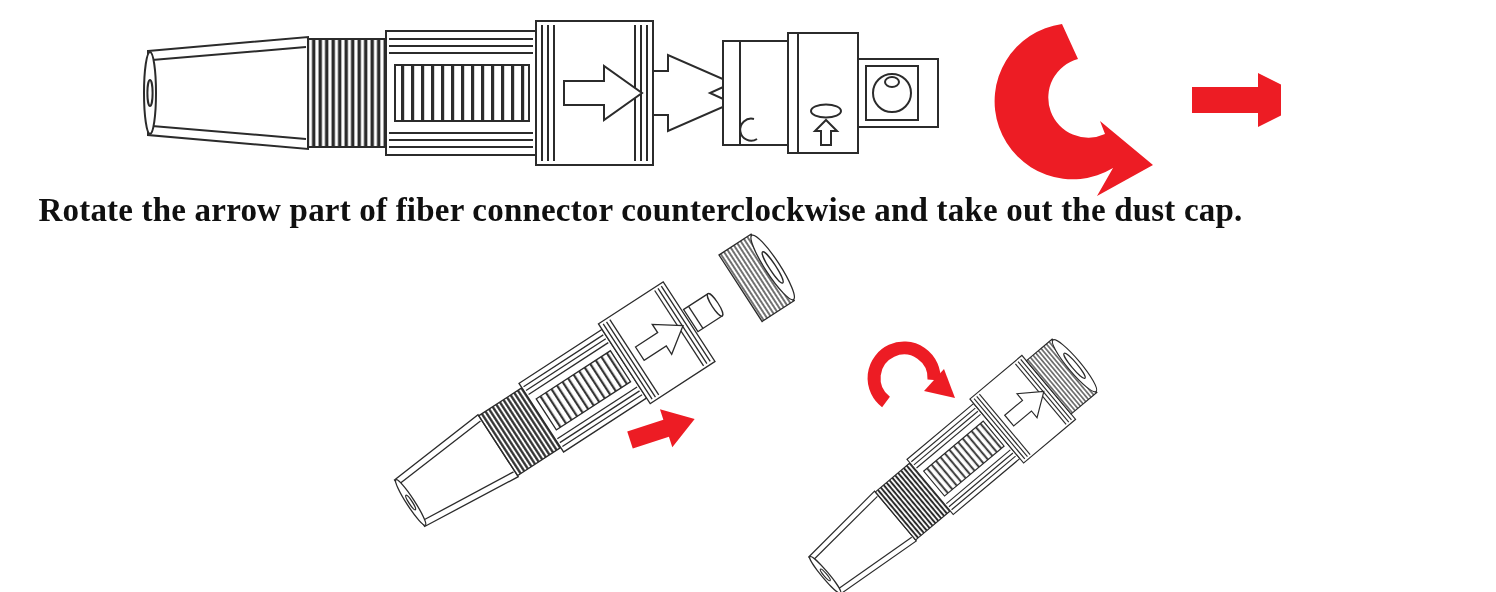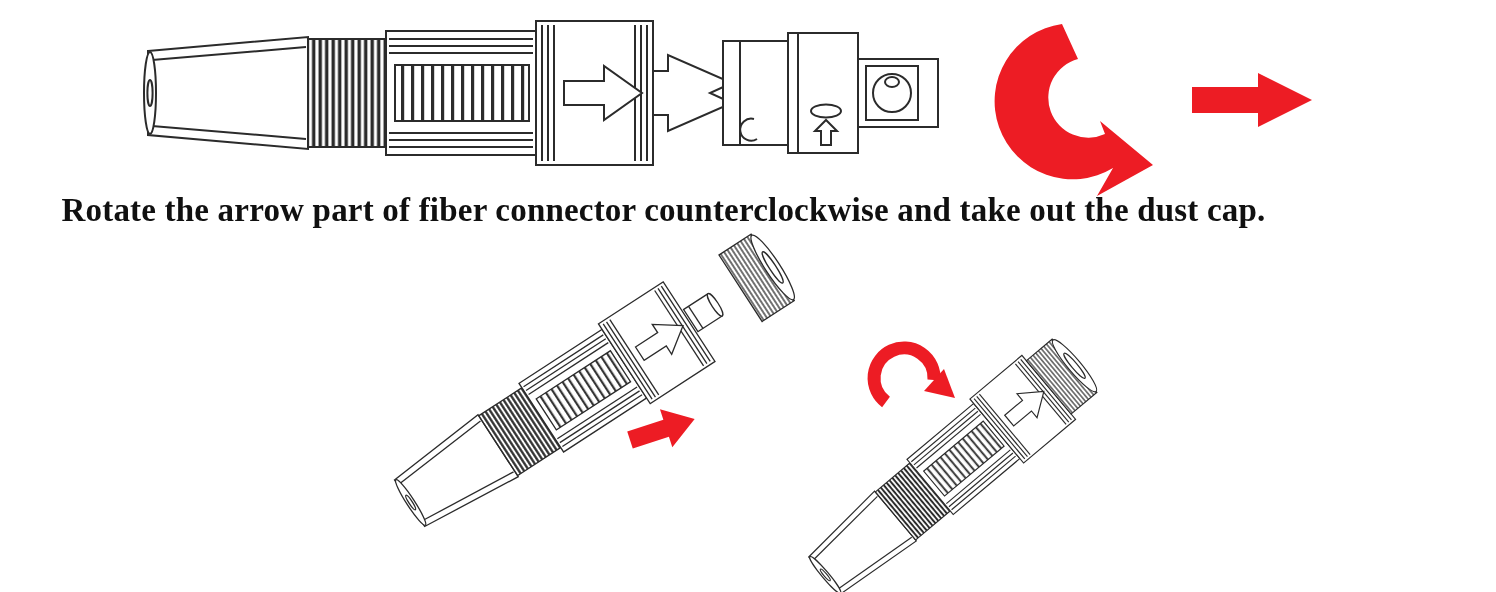--- a/index.html
+++ b/index.html
@@ -2,21 +2,20 @@
 <html><head>
 <meta charset="utf-8">
 <style>
   html,body{margin:0;padding:0;background:#ffffff;}
   .canvas{
     position:relative;
     width:1281px;height:592px;
     background:#ffffff;
     overflow:hidden;
     font-family:"Liberation Serif", serif;
-    padding-left:46px;
   }
   .art{position:absolute;left:0;top:0;}
   .caption{
     position:absolute;
     left:0;right:0;top:192px;
     text-align:center;
     font-family:"Liberation Serif", serif;
     font-weight:bold;
     font-size:33px;
     color:#101010;

